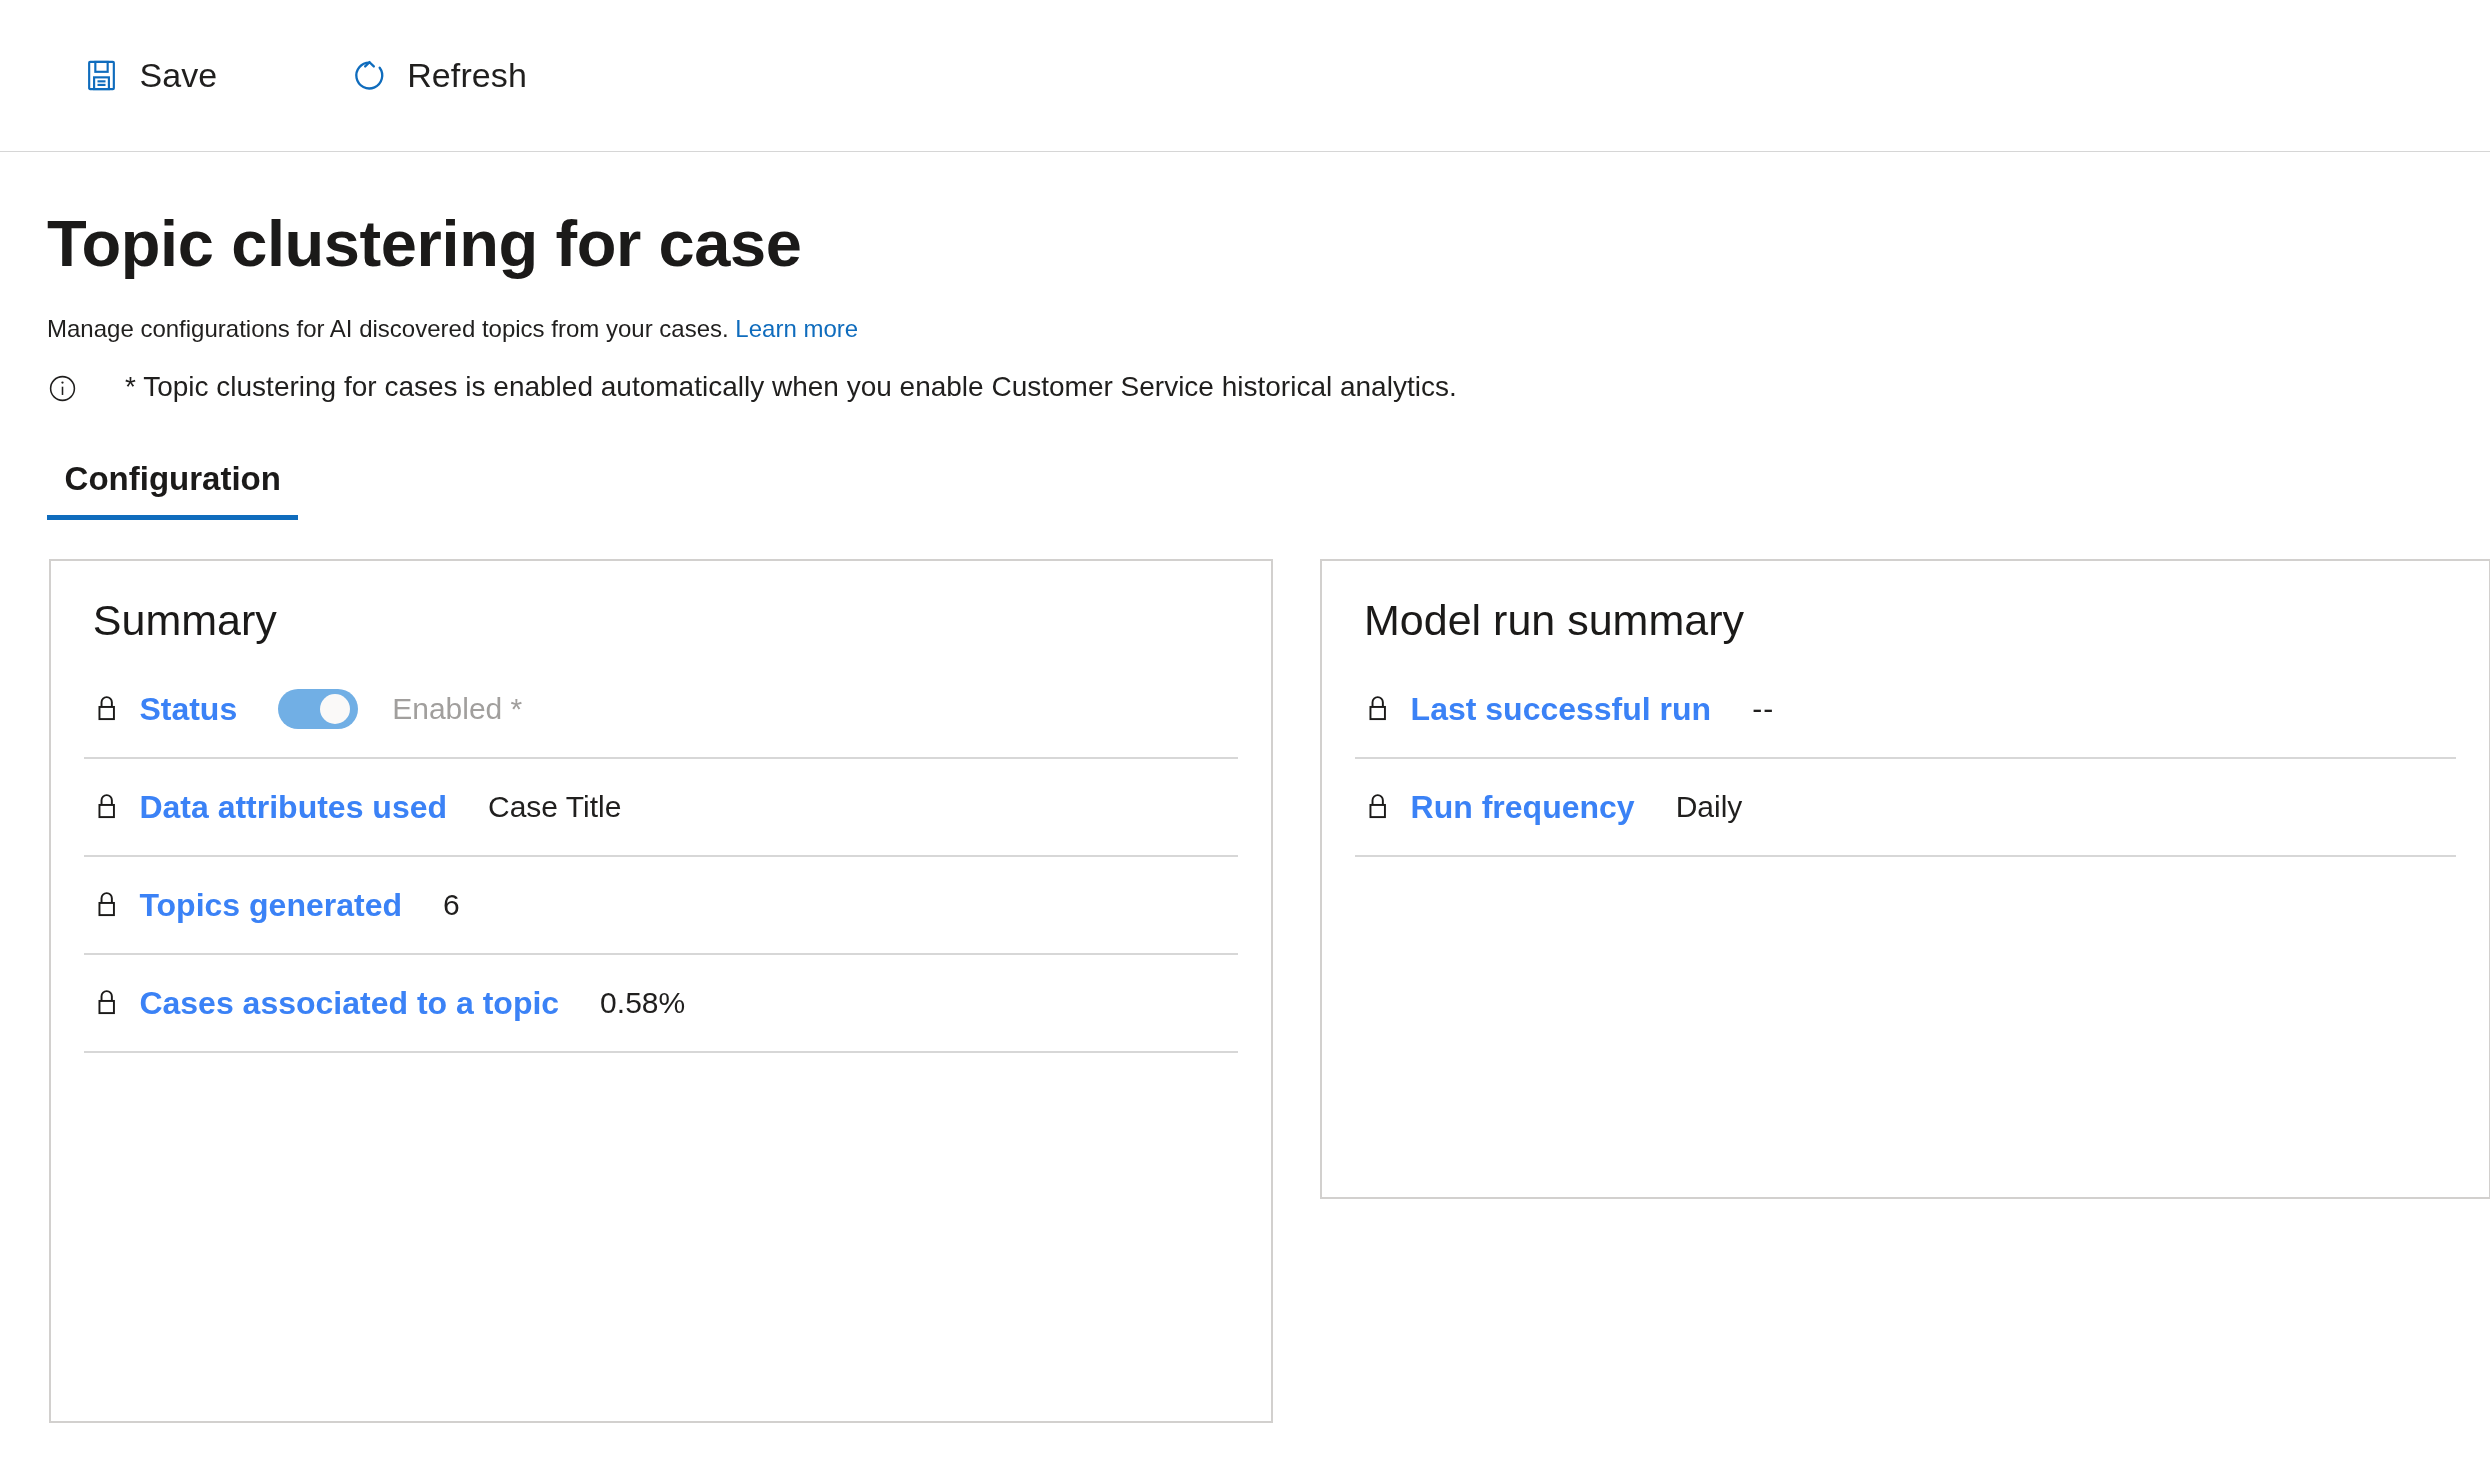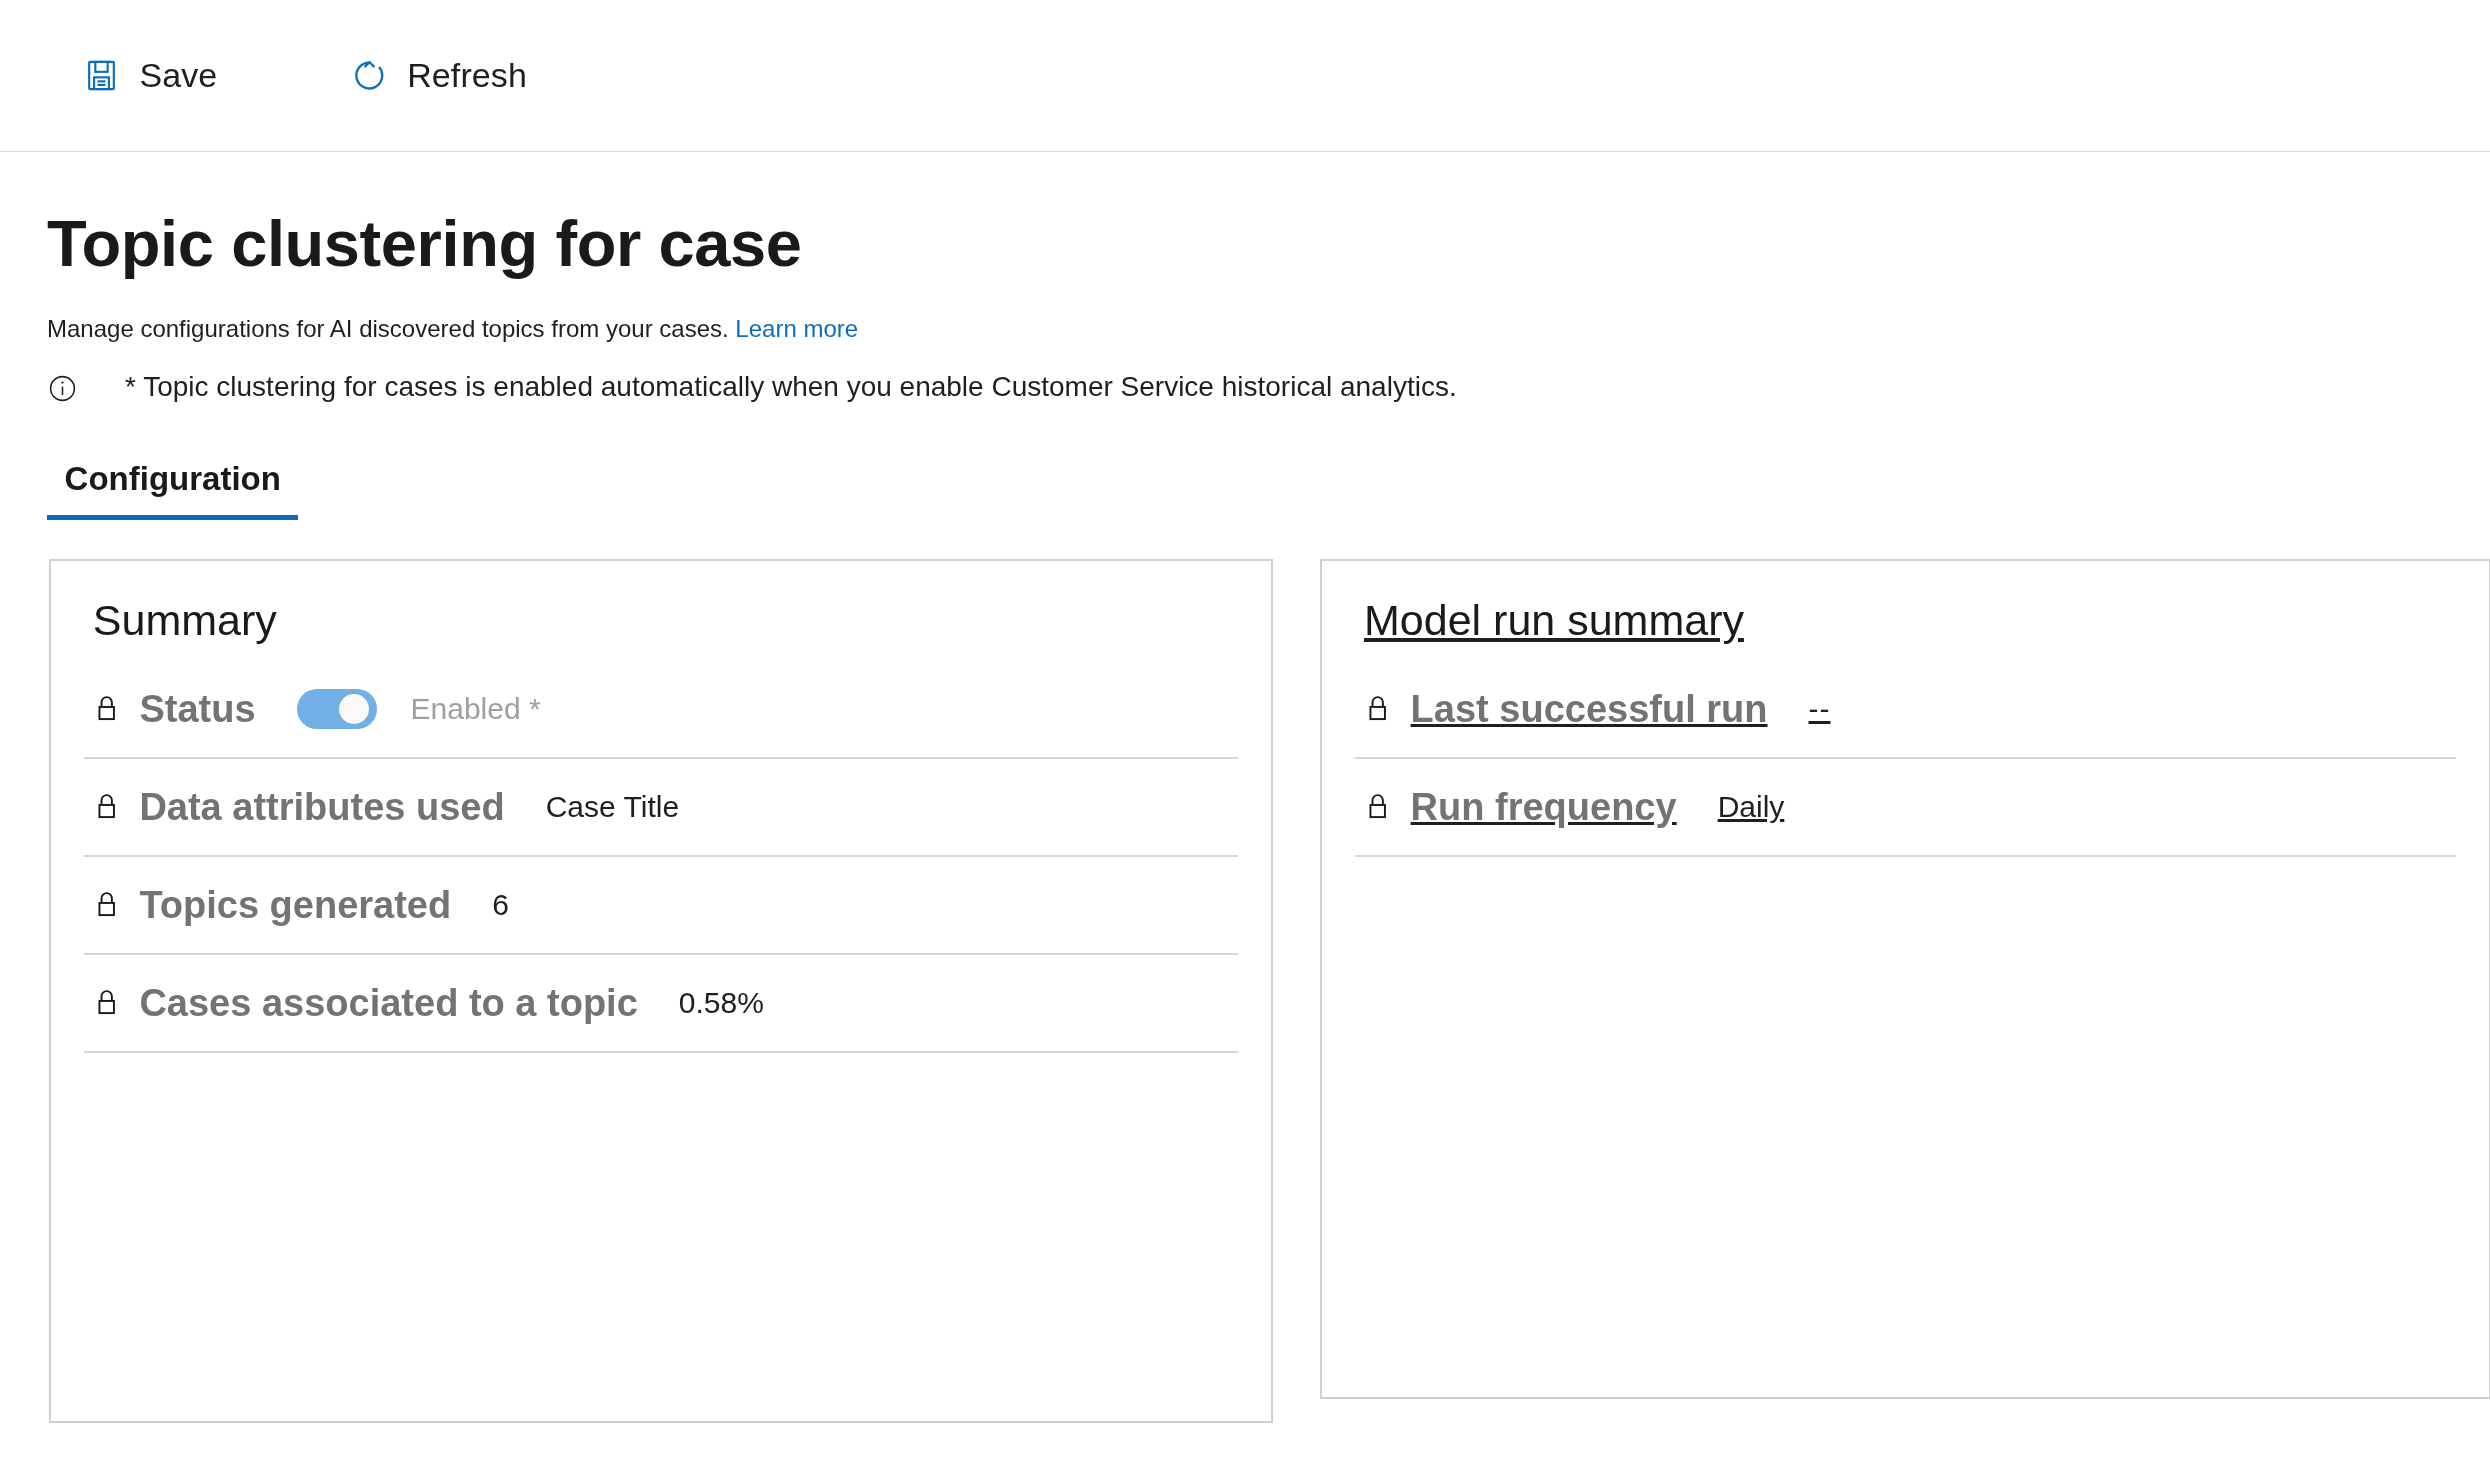--- a/index.html
+++ b/index.html
@@ -131,21 +131,21 @@
     margin: 39px 0 0 49px;
     gap: 47px;
   }
   .card {
     box-sizing: border-box;
     border: 2px solid #d2d0ce;
     background: #ffffff;
     padding: 0 33px;
   }
   .card-summary { width: 1237px; height: 864px; }
-  .card-modelrun { width: 1183px; height: 840px; text-decoration: underline; }
+  .card-modelrun { width: 1183px; height: 640px; }
 
   .card-title {
     font-size: 43px;
     font-weight: 400;
     color: #1b1a19;
     margin: 35px 0 0 8.8px;
     line-height: 1.15;
   }
 
   .field-list { margin-top: 15.7px; }
@@ -159,23 +159,23 @@
   }
   .field-row.last { }
 
   .lock-icon {
     width: 29px;
     height: 33px;
     flex: 0 0 auto;
     margin-right: 17.6px;
   }
   .field-label {
-    font-size: 38px;
+    font-size: 32px;
     font-weight: 700;
-    color: #737373;
+    color: #3b82f6;
     white-space: nowrap;
   }
   .field-value {
     font-size: 30px;
     font-weight: 400;
     color: #201f1e;
     margin-left: 41px;
     white-space: nowrap;
   }
   .field-value.dash { letter-spacing: 1px; }

